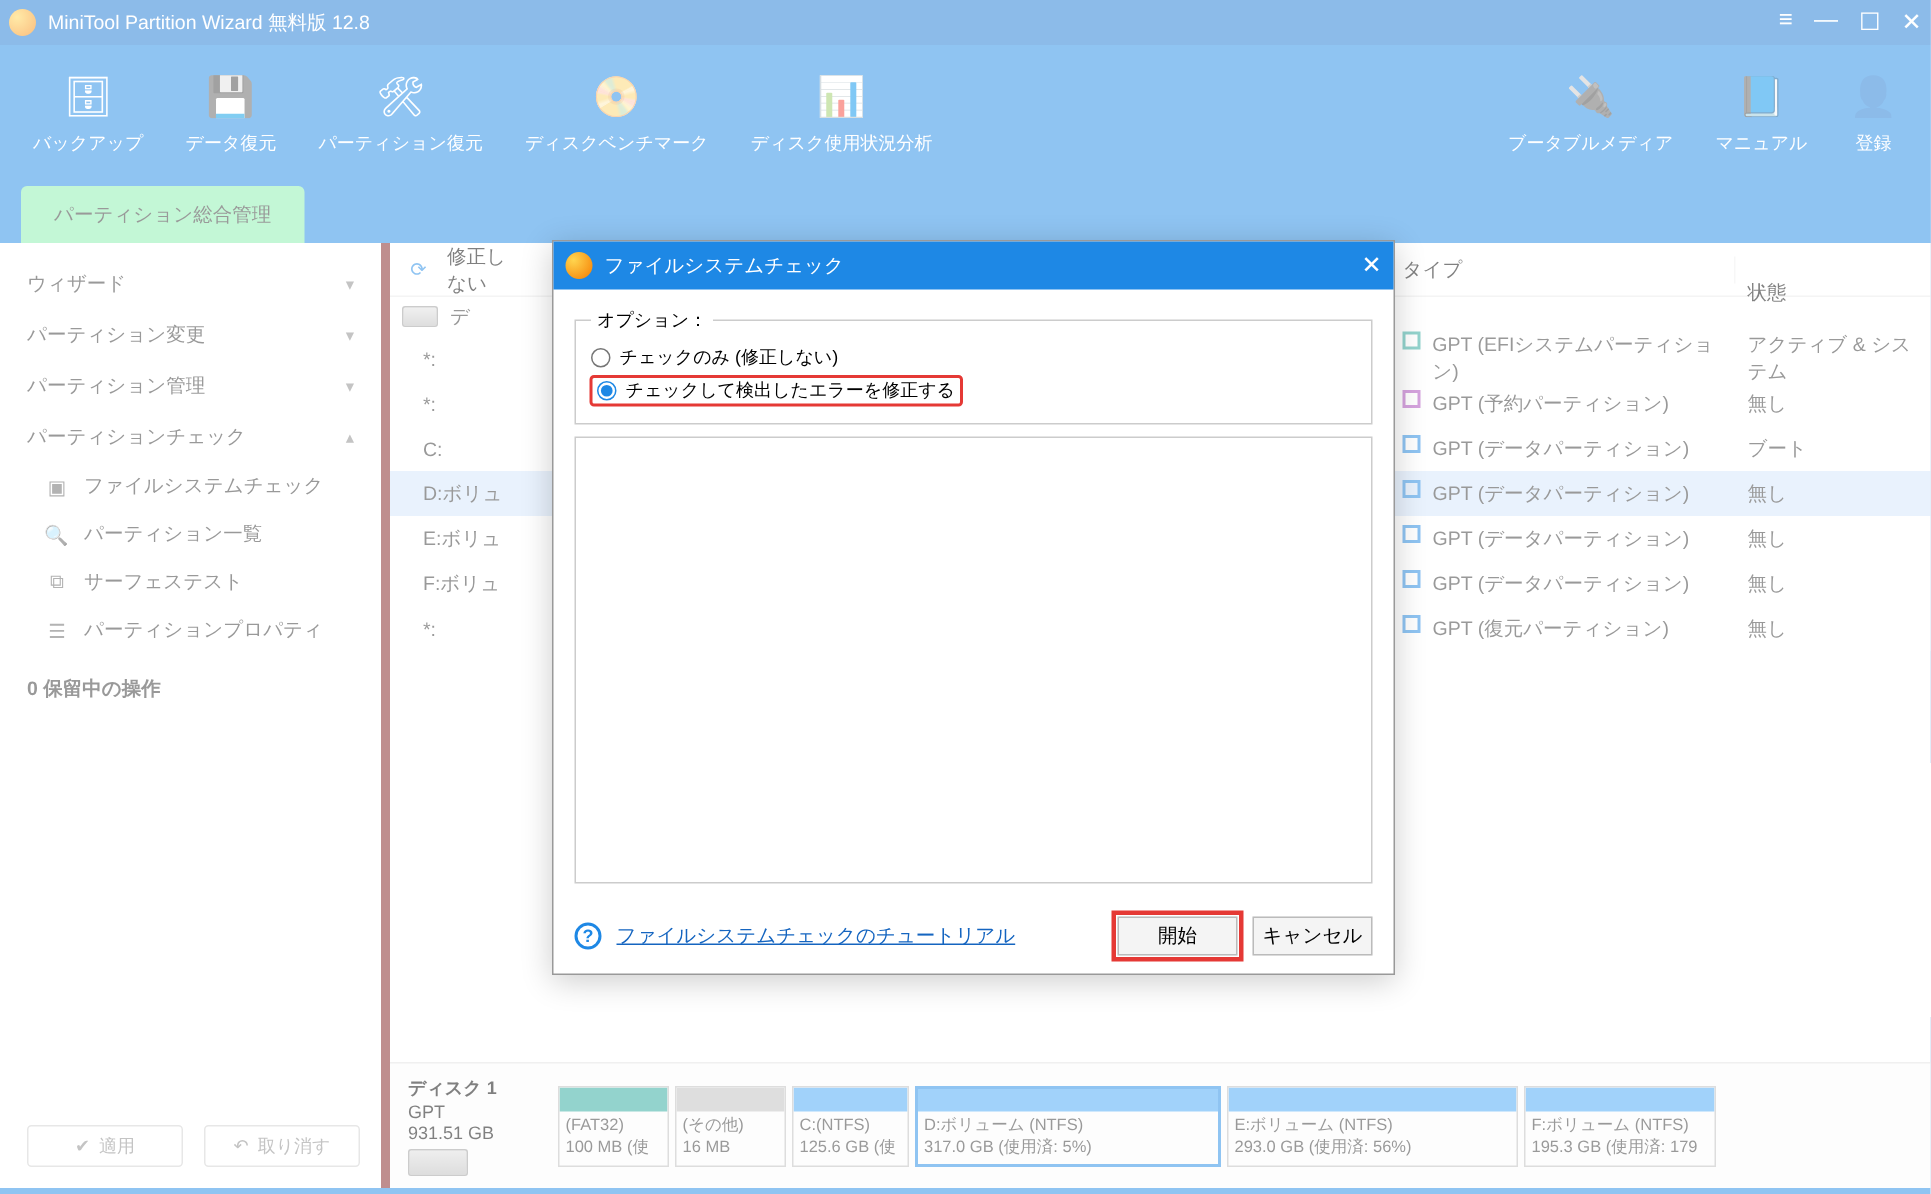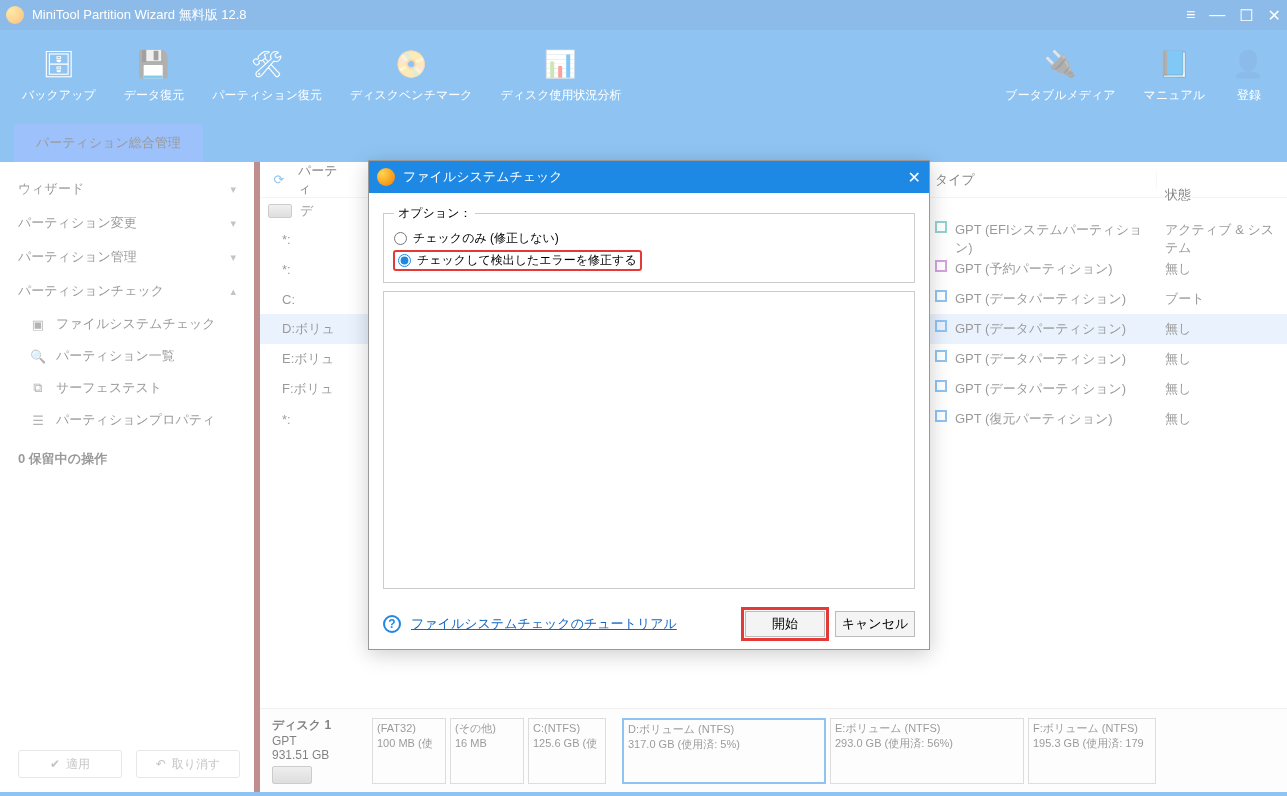--- a/index.html
+++ b/index.html
@@ -14,21 +14,21 @@
 .titlebar .win-controls span { cursor: pointer; }
 
 .toolbar { height: 92px; background: #1e88e5; display: flex; align-items: center; padding: 0 8px; color: #fff; }
 .toolbar .tb-left { display: flex; }
 .toolbar .tb-spacer { flex: 1; }
 .toolbar .tb-right { display: flex; }
 .toolbar .tb-item { display: flex; flex-direction: column; align-items: center; justify-content: center; padding: 6px 14px; font-size: 12px; cursor: pointer; text-align: center; }
 .toolbar .tb-icon { width: 32px; height: 32px; margin-bottom: 6px; display: flex; align-items: center; justify-content: center; font-size: 26px; }
 
 .tabbar { height: 40px; background: #1e88e5; display: flex; align-items: flex-end; padding-left: 14px; }
-.tab { background: #3b82f6; color: #333; border-radius: 4px 4px 0 0; padding: 10px 22px 10px 22px; font-size: 13px; }
+.tab { background: #86efac; color: #333; border-radius: 4px 4px 0 0; padding: 10px 22px 10px 22px; font-size: 13px; }
 
 .workspace { display: flex; height: calc(796px - 30px - 92px - 40px - 4px); background: #fff; border-top: 0; }
 
 .sidebar { width: 260px; background: #fff; border-right: 6px solid #7f1d1d; padding: 10px 0; overflow: auto; }
 .sidebar .side-header { display: flex; justify-content: space-between; align-items: center; padding: 8px 18px; font-size: 13px; color: #333; font-weight: 500; cursor: pointer; }
 .sidebar .side-header .chev { color: #888; font-size: 11px; }
 .sidebar .side-item { display: flex; align-items: center; padding: 7px 18px 7px 30px; font-size: 13px; color: #333; gap: 10px; cursor: pointer; }
 .sidebar .side-item .si-icon { width: 16px; height: 16px; display: inline-flex; align-items: center; justify-content: center; color: #666; }
 .sidebar .pending { padding: 14px 18px; font-size: 13px; font-weight: 600; color: #333; }
 .sidebar .btns { position: absolute; bottom: 18px; left: 18px; display: flex; gap: 14px; }
@@ -56,21 +56,21 @@
 .right-cols .hdr > div:first-child { width: 230px; padding-left: 8px; border-right: 1px solid #eee; }
 .right-cols .hdr > div:last-child { flex:1; padding-left: 8px; margin-top: 31px; }
 .right-cols .rrow { display: flex; height: 30px; align-items: center; font-size: 13px; color: #333; }
 .right-cols .rrow.blank { height: 26px; }
 .right-cols .rrow > div:first-child { width: 230px; padding-left: 8px; display: flex; gap: 8px; }
 .right-cols .rrow > div:last-child { flex:1; padding-left: 8px; }
 
 .diskmap { position: absolute; bottom: 0; left: 0; right: 0; height: 84px; border-top: 1px solid #e0e0e0; background: #fafafa; display: flex; align-items: center; padding: 8px; gap: 4px; }
 .diskmap .diskinfo { width: 100px; display: flex; flex-direction: column; align-items: flex-start; padding-left: 4px; font-size: 12px; }
 .diskmap .diskinfo .hdd-icon { width: 40px; height: 18px; background: linear-gradient(#ddd,#bbb); border: 1px solid #999; border-radius: 2px; margin-top: 4px; }
-.diskmap .dm-part { border: 1px solid #bbb; height: 66px; display: flex; flex-direction: row; font-size: 11px; padding: 0; overflow: hidden; }
+.diskmap .dm-part { border: 1px solid #bbb; height: 54px; display: flex; flex-direction: column; font-size: 11px; padding: 0; overflow: hidden; }
 .diskmap .dm-part .bar { height: 16px; background: #42a5f5; }
 .diskmap .dm-part .bar.g { background: #26a69a; }
 .diskmap .dm-part .bar.gr { background: #bdbdbd; }
 .diskmap .dm-part .txt { padding: 2px 4px; color: #333; line-height: 1.4; }
 .diskmap .dm-part.sel { border: 2px solid #1e88e5; }
 
 .overlay { position: absolute; inset: 0; background: rgba(255,255,255,0.5); z-index: 5; pointer-events: none; }
 
 .dialog { position: absolute; left: 368px; top: 160px; width: 562px; height: 490px; background: #fff; border: 1px solid #999; box-shadow: 0 4px 20px rgba(0,0,0,0.2); z-index: 10; display: flex; flex-direction: column; }
 .dialog .dlg-title { height: 32px; background: #1e88e5; color: #fff; display: flex; align-items: center; padding: 0 8px; font-size: 13px; }
@@ -194,21 +194,21 @@
         <button>
             <span>↶</span>
             <span>取り消す</span>
           </button>
       </div>
     </div>
 
     <div class="main">
       <div class="listheader">
         <div class="refresh">⟳</div>
-        <div class="part-col">パーティ</div>
+        <div class="part-col">修正しない</div>
       </div>
       <div class="diskrow">
         <div class="disk-icon"></div>
         <span>デ</span>
       </div>
       <div class="plist" id="plist">
           <div class="prow">
             <div class="pdrive">*:</div>
           </div>
           <div class="prow">
@@ -312,21 +312,21 @@
                 <div>16 MB</div>
               </div>
             </div>
             <div class="dm-part" style="width: 78px;">
               <div class="bar "></div>
               <div class="txt">
                 <div>C:(NTFS)</div>
                 <div>125.6 GB (使</div>
               </div>
             </div>
-            <div class="dm-part sel" style="width: 204px; margin-left: 12px;">
+            <div class="dm-part sel" style="width: 204px;">
               <div class="bar "></div>
               <div class="txt">
                 <div>D:ボリューム (NTFS)</div>
                 <div>317.0 GB (使用済: 5%)</div>
               </div>
             </div>
             <div class="dm-part" style="width: 194px;">
               <div class="bar "></div>
               <div class="txt">
                 <div>E:ボリューム (NTFS)</div>

